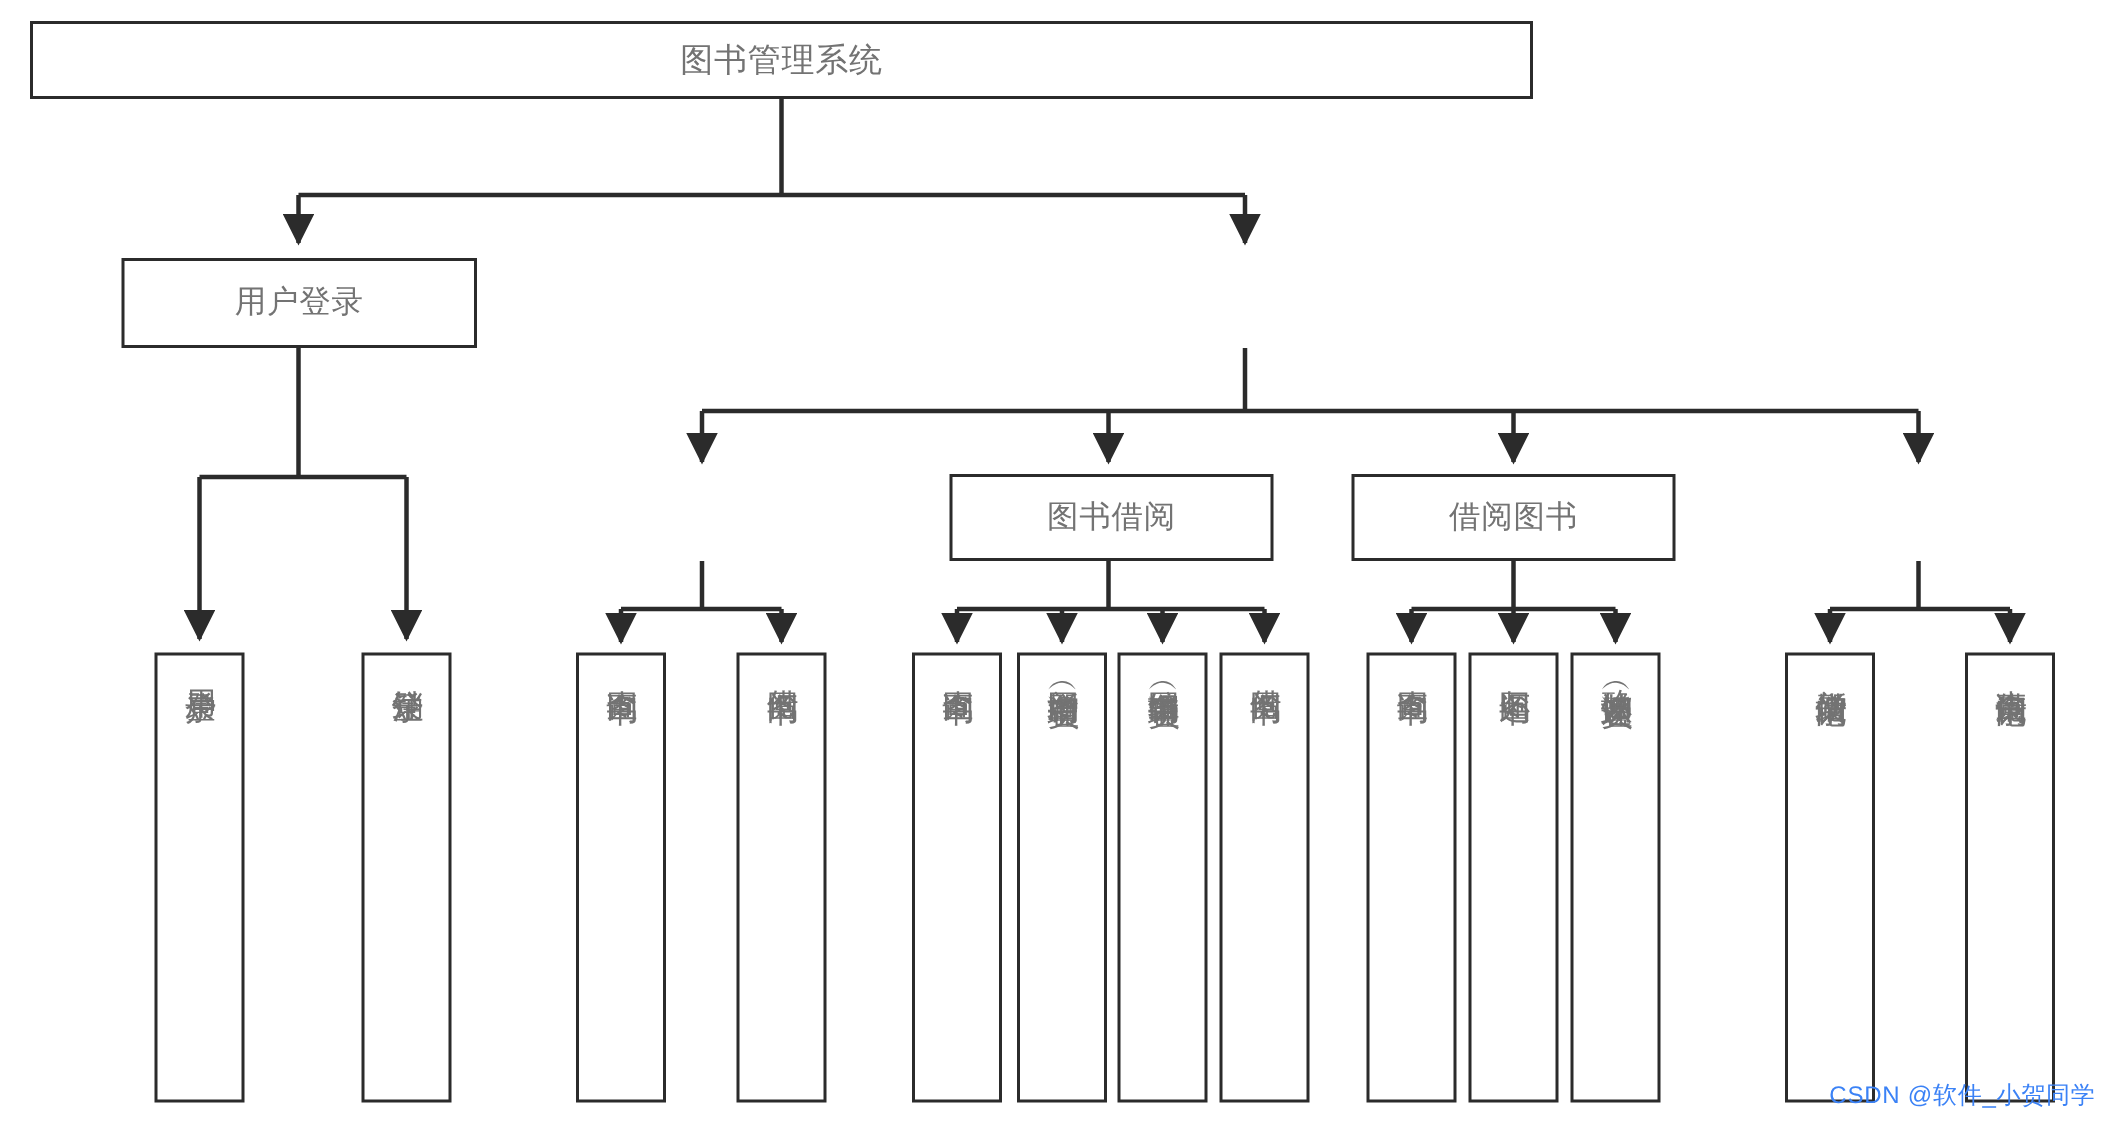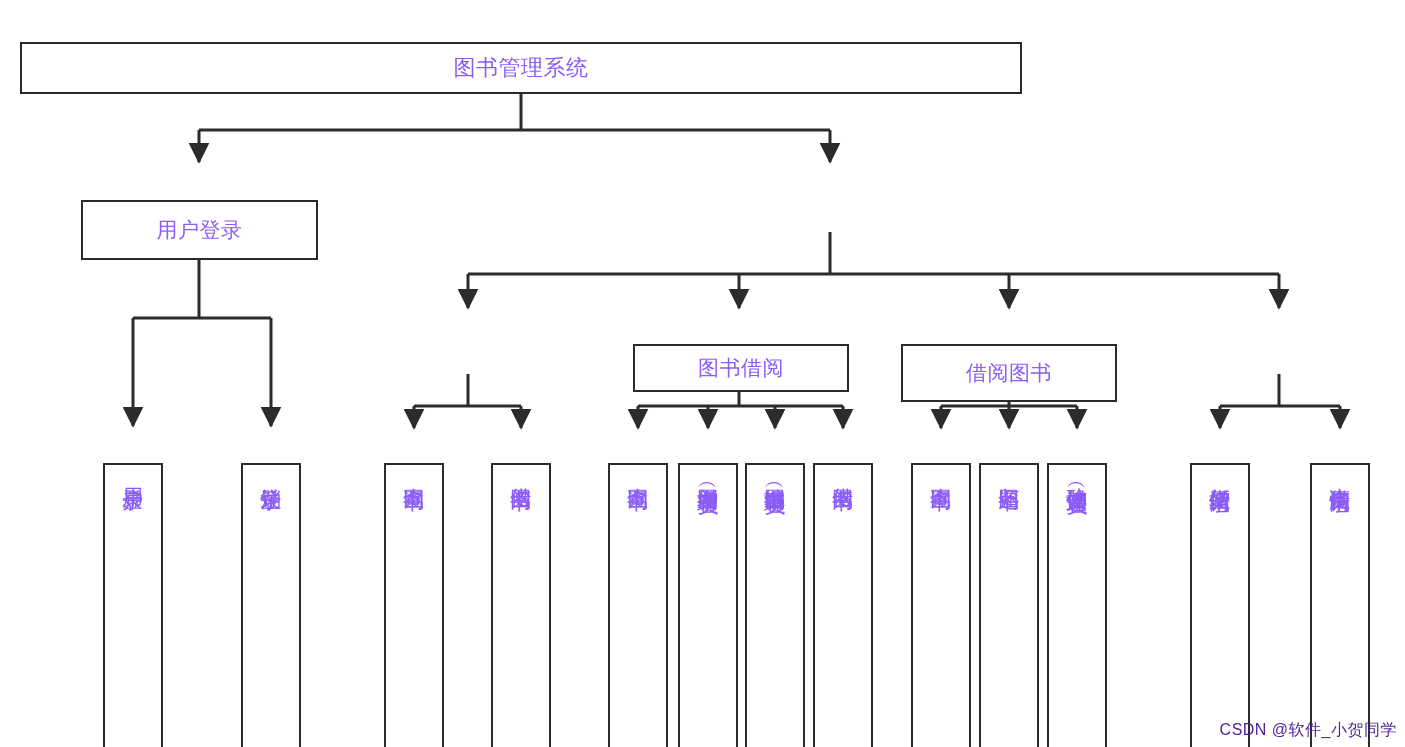--- a/index.html
+++ b/index.html
@@ -27,22 +27,21 @@
     pointer-events: none;
   }
   .node {
     position: absolute;
     box-sizing: border-box;
     border: 2.5px solid #2b2b2b;
     background: #ffffff;
     display: flex;
     align-items: center;
     justify-content: center;
-    color: #8b5cf6;
-    margin-top: 28px;
+    color: #737373;
   }
   .node-label {
     display: block;
     text-align: center;
     white-space: nowrap;
     letter-spacing: 0.5px;
   }
   
   .node.h .node-label {
     font-size: 21px;
@@ -63,21 +62,21 @@
     font-size: 21px;
     line-height: 1.32;
     letter-spacing: 1px;
     white-space: nowrap;
   }
   .watermark {
     position: absolute;
     right: 8px;
     bottom: 6px;
     font-size: 16px;
-    color: #4c1d95;
+    color: #3b82f6;
     letter-spacing: 0.5px;
     white-space: nowrap;
   }
 </style>
 </head>
 <body>
 
 <div id="canvas">
 
   <svg id="edges" viewBox="0 0 1405 747" width="1405" height="747" xmlns="http://www.w3.org/2000/svg">
@@ -132,21 +131,21 @@
   </svg>
 
   <div class="node h root" style="left:20px; top:14px; width:1002px; height:52px;">
     <span class="node-label">图书管理系统</span>
   </div>
 
   <div class="node h" style="left:81px; top:172px; width:237px; height:60px;">
     <span class="node-label">用户登录</span>
   </div>
 
-  <div class="node h" style="left:633px; top:316px; width:216px; height:48px;">
+  <div class="node h" style="left:633px; top:316px; width:216px; height:58px;">
     <span class="node-label">图书借阅</span>
   </div>
   <div class="node h" style="left:901px; top:316px; width:216px; height:58px;">
     <span class="node-label">借阅图书</span>
   </div>
 
   <div class="node v" style="left:103px; top:435px; width:60px; height:300px;">
     <span class="node-label">用户登录</span>
   </div>
   <div class="node v" style="left:241px; top:435px; width:60px; height:300px;">

